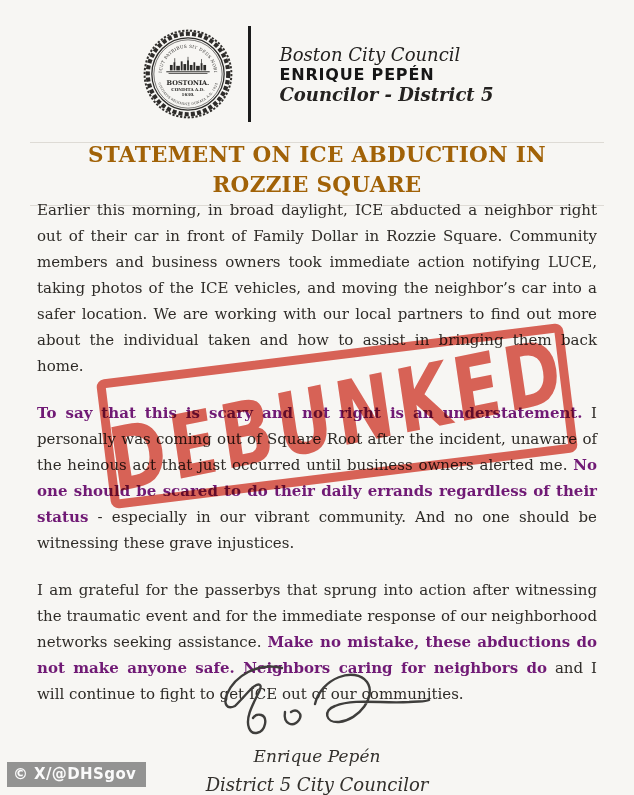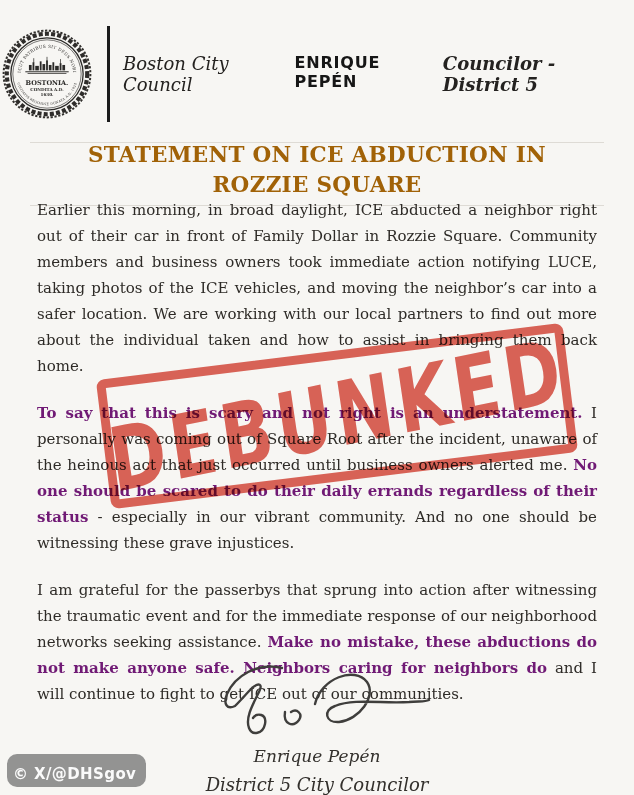--- a/index.html
+++ b/index.html
@@ -13,21 +13,21 @@
   }
 
   
   .letter-header {
     position: absolute; top: 24px; left: 0; right: 0;
     display: flex; justify-content: center; align-items: center; gap: 13px;
   }
   .seal { width: 94px; height: 100px; flex: 0 0 auto; }
   .seal svg { display:block; }
   .hdr-divider { width: 3px; height: 96px; background: #1b1b1b; flex: 0 0 auto; }
-  .header-text { display: flex; gap: 10px; }
+  .header-text { display: flex; flex-direction: column; gap: 0; margin-left: 16px; }
   .hdr-org  { font-style: italic; font-size: 18px; color: #242220; }
   .hdr-name { font-family: "DejaVu Sans", sans-serif; font-weight: bold; font-size: 16px; letter-spacing: 0.8px; color: #161616; }
   .hdr-role { font-style: italic; font-size: 18px; color: #242220; font-weight: bold; }
 
   .rule { position: absolute; left: 30px; right: 30px; height: 1px; background: #dedbd5; }
   .rule-top { top: 142px; }
   .rule-bottom { top: 205px; }
 
   
   .title {
@@ -72,22 +72,21 @@
   .sig-name  { font-style: italic; font-size: 17px; color: #33302c; margin-top: 0px; }
   .sig-title { font-style: italic; font-size: 18px; color: #33302c; margin-top: 8px; }
 
   
   .watermark {
     position: absolute; left: 7px; bottom: 8px;
     background: rgba(125,125,125,0.82);
     color: #fafafa;
     font-family: "DejaVu Sans", sans-serif; font-weight: bold;
     font-size: 15px; letter-spacing: 0.4px;
-    padding: 11px 10px 4px 6px;
-    border-radius: 10px;
+    padding: 3px 10px 4px 6px;
   }
 
   
   .seal text { fill: #2b2a28; }
 </style>
 </head>
 <body>
 
 <div class="page" style="background: rgb(247, 246, 243);">
 

